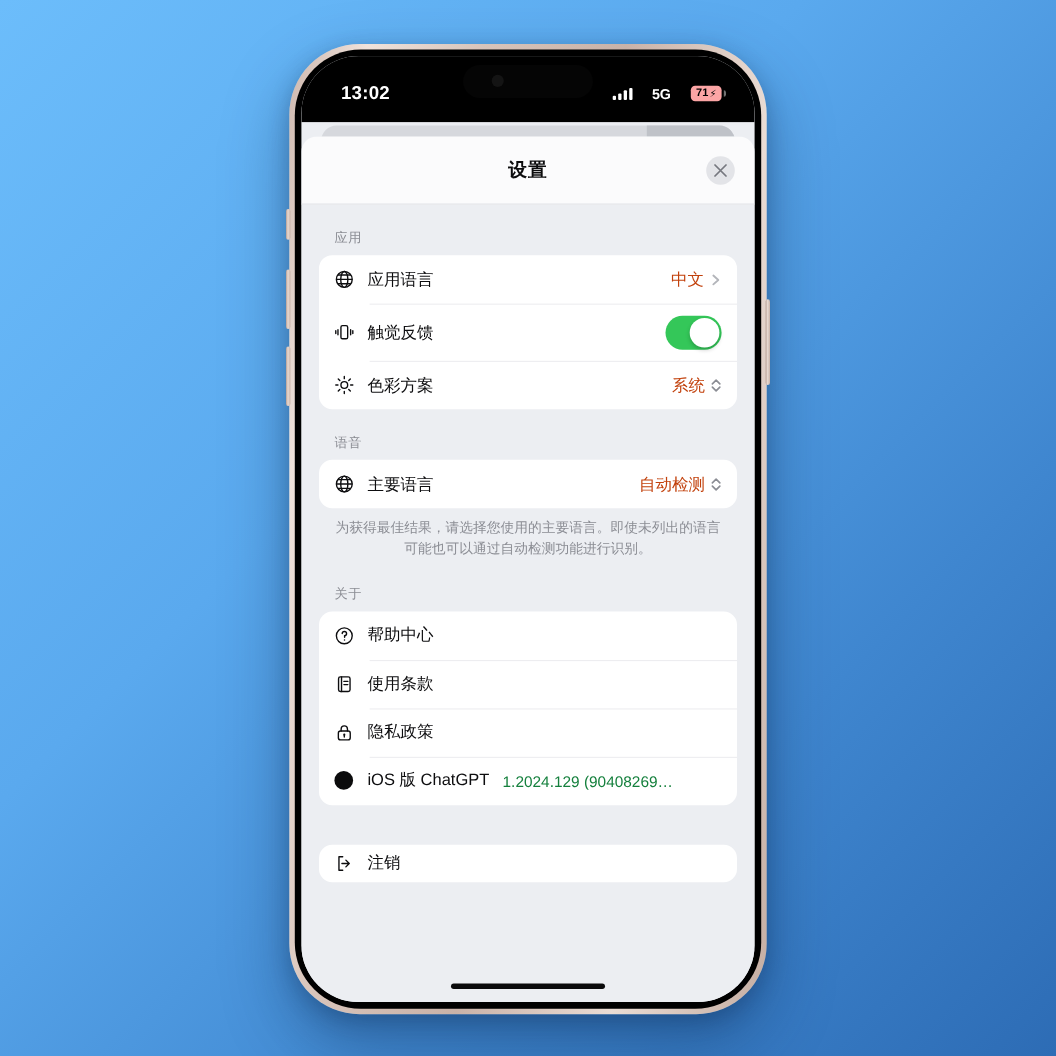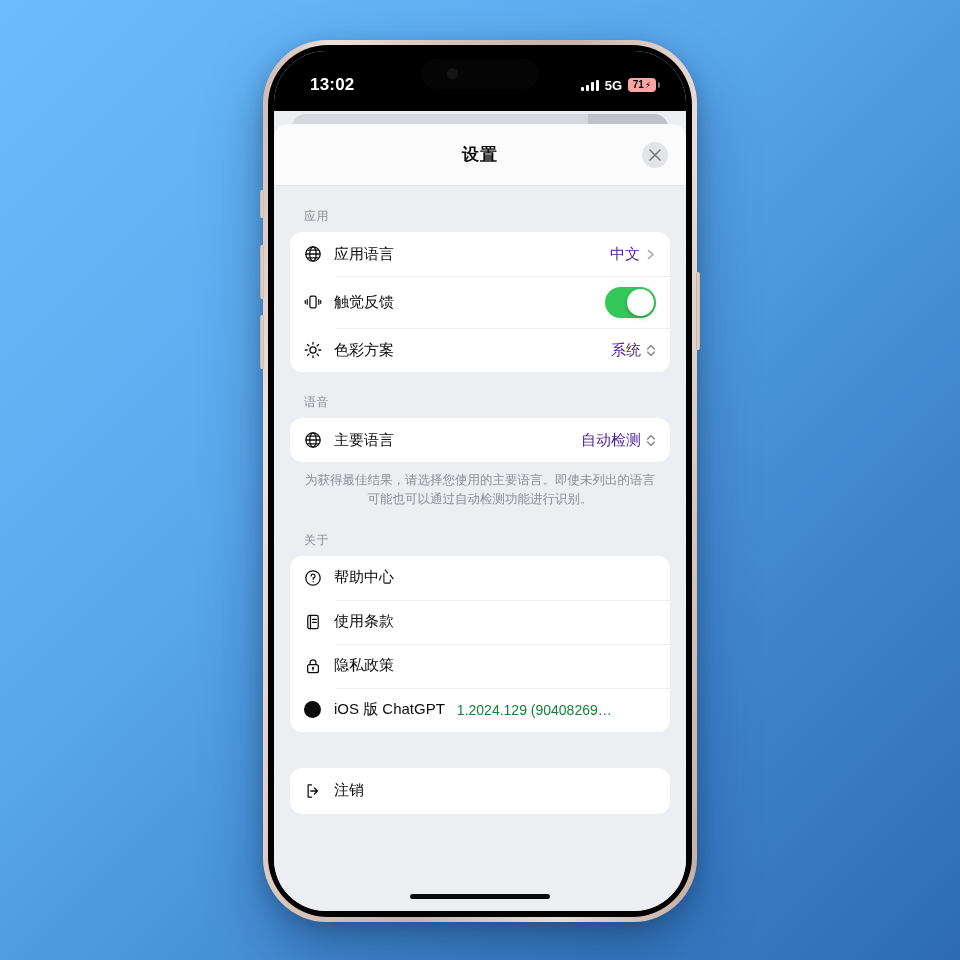--- a/index.html
+++ b/index.html
@@ -57,21 +57,21 @@
     padding: 0 30px;
     color: #fff;
     z-index: 5;
   }
   .status-time {
     font-size: 17px; font-weight: bold; letter-spacing: 0.2px;
     margin-top: 8px; margin-left: 6px;
   }
   .status-right {
     margin-left: auto; margin-top: 8px;
-    display: flex; align-items: center; gap: 6px;
+    display: flex; align-items: center; gap: 18px;
   }
   .island {
     position: absolute; left: 50%; transform: translateX(-50%);
     top: 8px; width: 118px; height: 30px;
     border-radius: 16px; background: #050505;
   }
   .island-cam {
     position: absolute; left: 26px; top: 9px;
     width: 11px; height: 11px; border-radius: 50%;
     background: #141414;
@@ -176,21 +176,21 @@
   }
   .row-icon svg { width: 18px; height: 18px; display: block; }
   .row-label {
     font-size: 15px; color: #0d0d0f;
     margin-left: 4px;
     white-space: nowrap;
   }
   .row-right {
     margin-left: auto;
     display: flex; align-items: center; gap: 5px;
-    color: #4c1d95;
+    color: #c2410c;
     font-size: 15px;
   }
   .chev svg { width: 11px; height: 11px; display: block; color: #b3b5ba; }
   .updown svg { width: 10px; height: 13px; display: block; color: #8b8d94; }
 
   
   .toggle {
     width: 51px; height: 31px; border-radius: 16px;
     background: #34c759;
     position: relative; border: none; cursor: pointer;
@@ -214,21 +214,21 @@
 
   .version-text {
     font-size: 14px; color: #15803d;
     margin-left: 12px;
     white-space: nowrap; overflow: hidden;
   }
   .app-dot {
     width: 17px; height: 17px; border-radius: 50%;
     background: #0b0b0c;
   }
-  .row-logout { height: 46px; }
+  .row-logout { height: 34px; }
 
   .logout-card { margin-top: 36px; }
 
   
   .home-indicator {
     position: absolute; bottom: 12px; left: 50%;
     transform: translateX(-50%);
     width: 140px; height: 5px; border-radius: 3px;
     background: #0a0a0b;
     z-index: 9;

